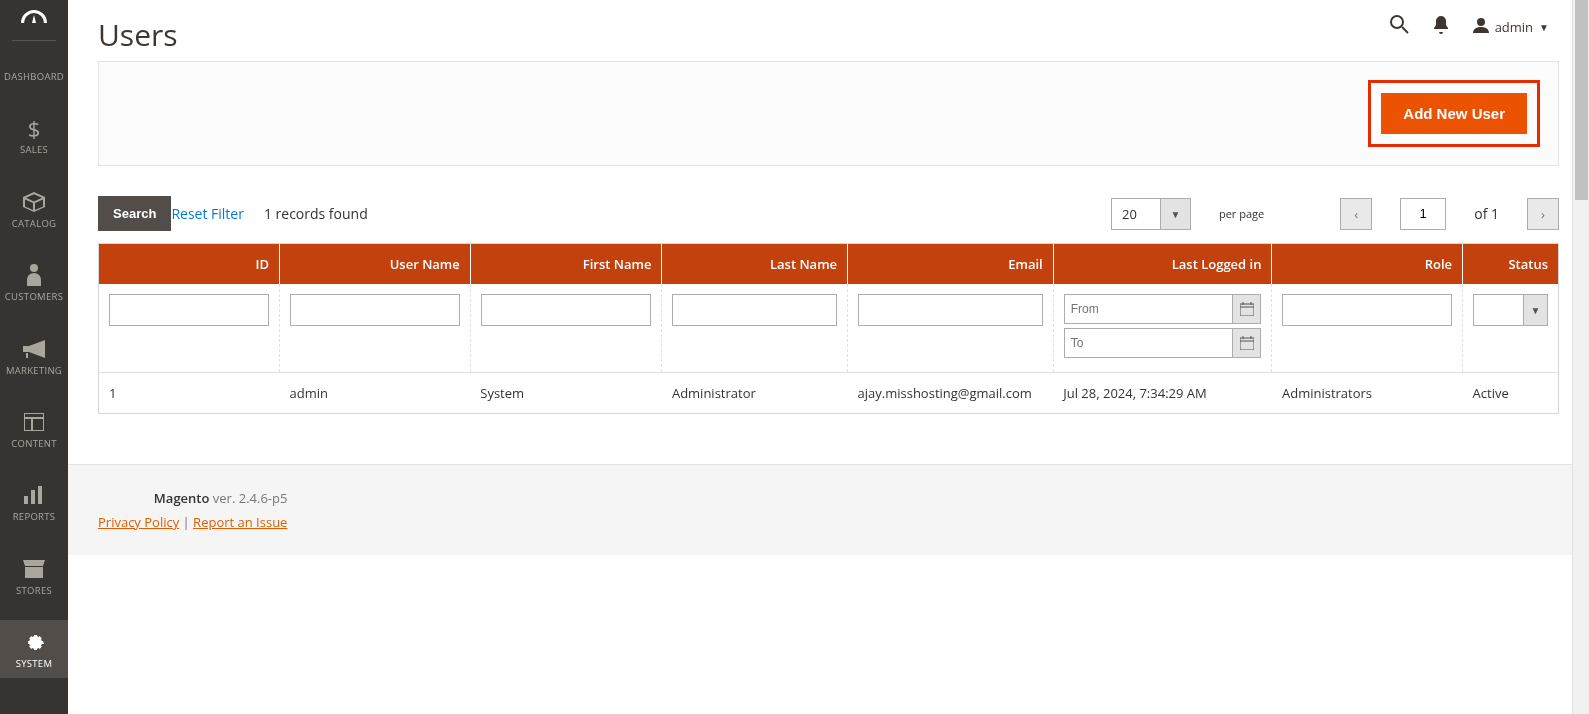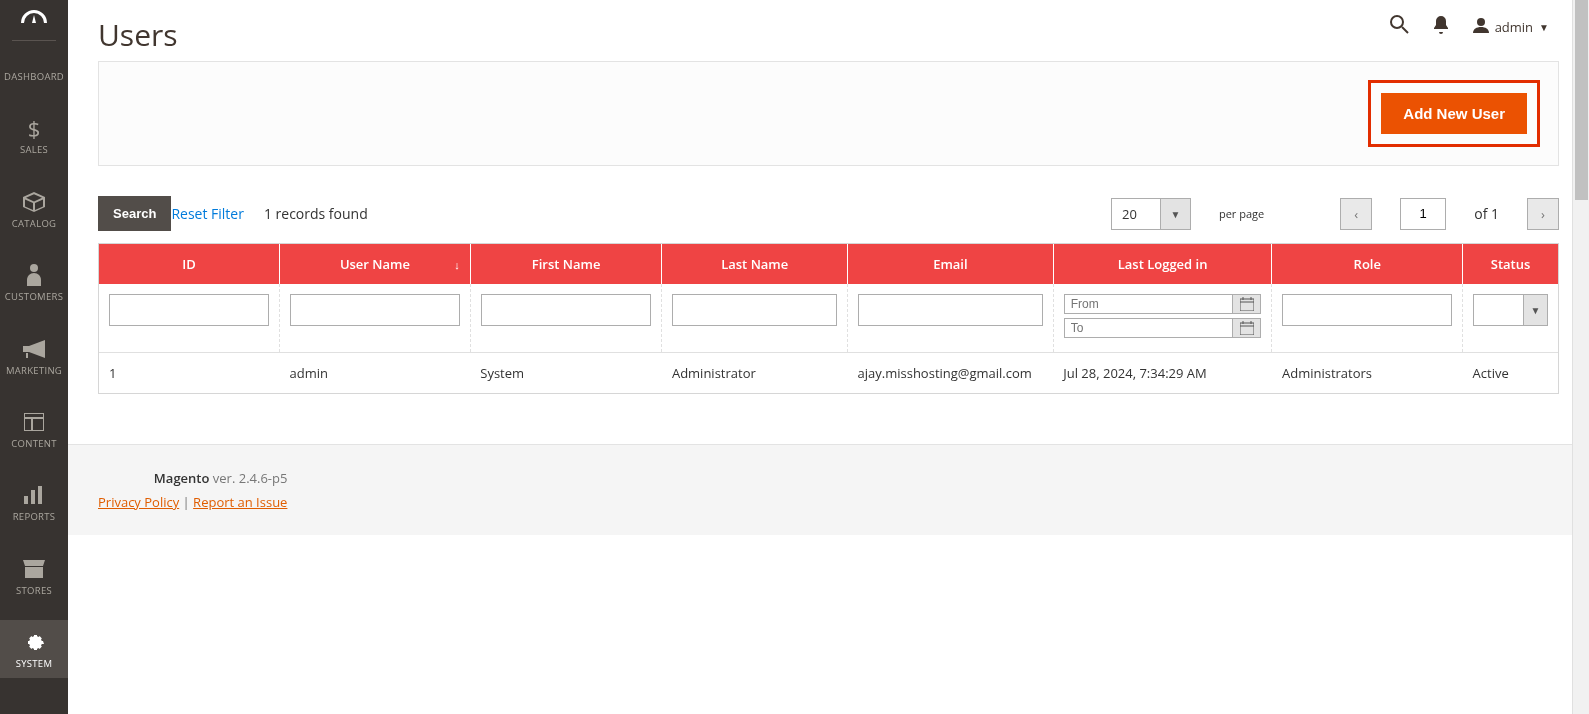--- a/index.html
+++ b/index.html
@@ -187,25 +187,25 @@
     font-size:13px;
   }
   .pager-of { font-size:14px; color:#333;}
   
   .grid {
     margin: 0 30px;
     border:1px solid #d6d6d6;
   }
   .grid table { width:100%; border-collapse: collapse; }
   .grid thead th {
-    background: #ef4444;
+    background: #c2410c;
     color: #fff;
     font-weight:600;
     font-size:13px;
-    text-align:center;
+    text-align:right;
     padding:11px 10px;
     border-right:1px dashed rgba(255,255,255,0.2);
     position:relative;
   }
   .grid thead th:last-child { border-right:none;}
   .grid thead th .sort-arrow {
     position:absolute;
     right:10px;top:50%;transform:translateY(-50%);
     font-size:11px;
   }
@@ -219,21 +219,21 @@
   .filter-input {
     width:100%;
     height:32px;
     border:1px solid #adadad;
     padding:0 6px;
     font-size:12px;
   }
   .date-input {
     display:flex;
     border:1px solid #adadad;
-    height:20px;
+    height:30px;
     margin-bottom:4px;
   }
   .date-input input {
     flex:1;border:none;padding:0 6px;font-size:12px;color:#777;
   }
   .date-input .cal {
     width:28px;background:#e3e3e3;border-left:1px solid #adadad;
     display:flex;align-items:center;justify-content:center;font-size:12px;
   }
   .status-select {

